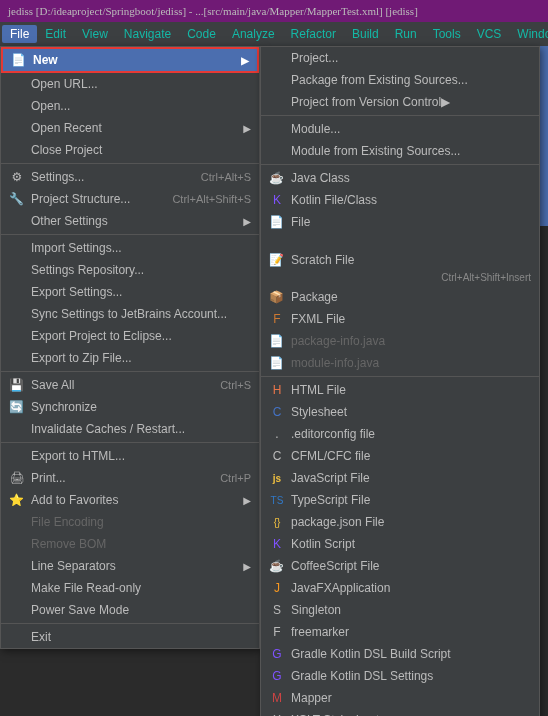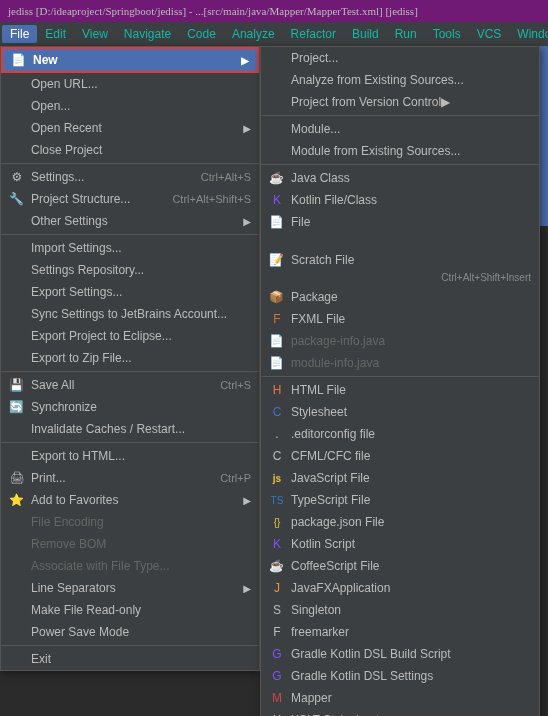--- a/index.html
+++ b/index.html
@@ -310,24 +310,20 @@
     <span class="arrow">▶</span>
   </div>
   <div class="menu-item disabled">
     <span class="icon"></span>
     <span>File Encoding</span>
   </div>
   <div class="menu-item disabled">
     <span class="icon"></span>
     <span>Remove BOM</span>
   </div>
-  <div class="menu-item disabled">
-    <span class="icon"></span>
-    <span>Associate with File Type...</span>
-  </div>
   <div class="menu-item">
     <span class="icon"></span>
     <span>Line Separators</span>
     <span class="arrow">▶</span>
   </div>
   <div class="menu-item">
     <span class="icon"></span>
     <span>Make File Read-only</span>
   </div>
   <div class="menu-item">
@@ -341,21 +337,21 @@
   </div>
 </div>
 
 <div class="new-submenu">
   <div class="submenu-item">
     <span class="icon"></span>
     <span>Project...</span>
   </div>
   <div class="submenu-item">
     <span class="icon"></span>
-    <span>Analyze from Existing Sources...</span>
+    <span>Package from Existing Sources...</span>
   </div>
   <div class="submenu-item">
     <span class="icon"></span>
     <span>Project from Version Control</span>
     <span class="arrow">▶</span>
   </div>
   <div class="submenu-separator"></div>
   <div class="submenu-item">
     <span class="icon"></span>
     <span>Module...</span>

